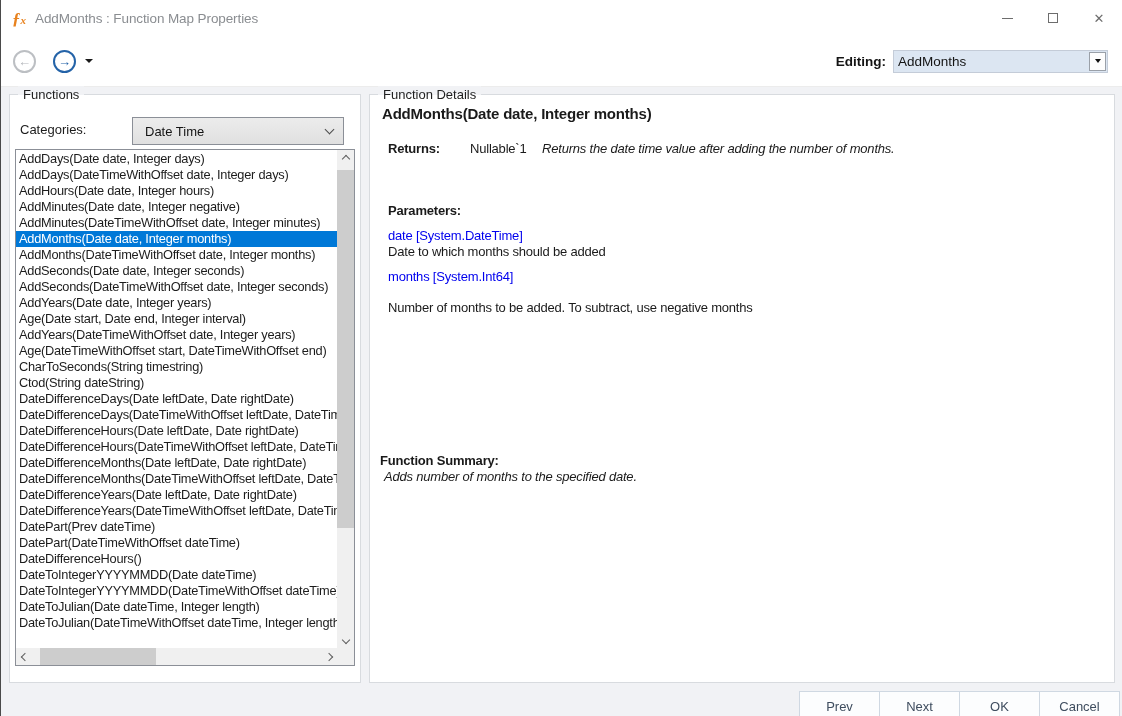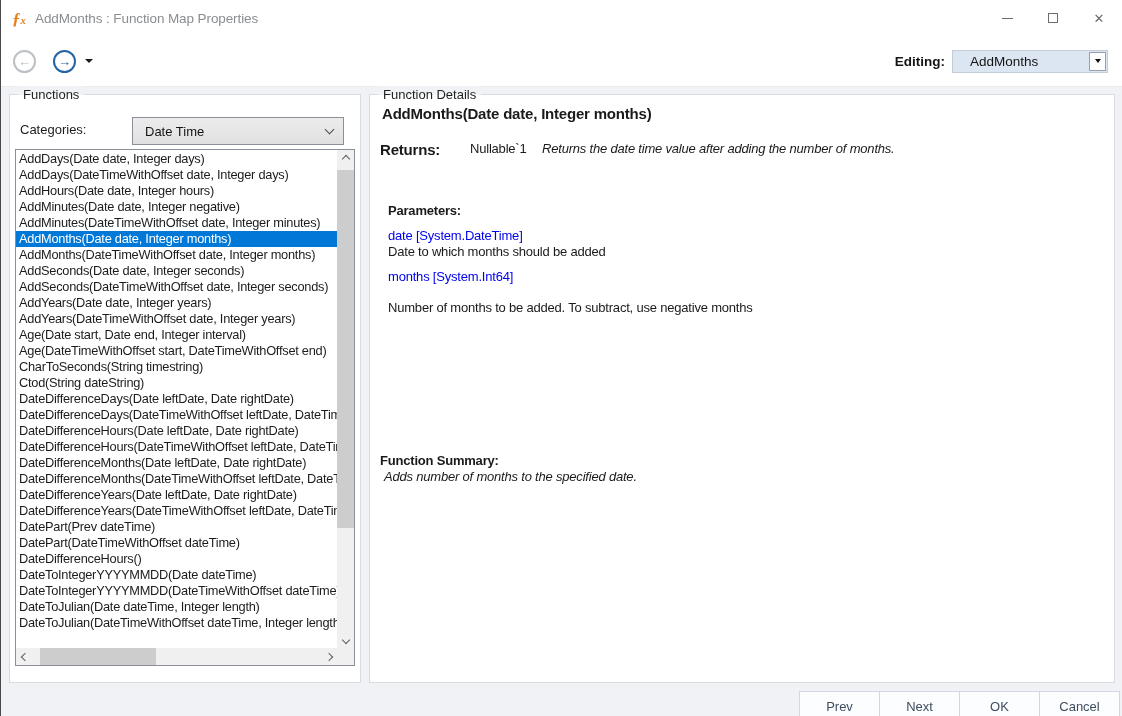--- a/index.html
+++ b/index.html
@@ -28,22 +28,22 @@
   .toolbar { position:absolute; top:36px; left:0; right:0; height:51px; background:#fff;
              border-bottom:1px solid #ececec; display:flex; align-items:center; padding:0 12px; }
   .nav-circle { width:23px; height:23px; border-radius:50%; display:flex; align-items:center; justify-content:center;
                 font-size:13px; font-weight:bold; line-height:1; }
   .nav-back { border:2px solid #bcbfc3; color:#b4b7bb; }
   .nav-fwd  { border:2px solid #2463a8; color:#2463a8; margin-left:17px; }
   .tb-caret { margin-left:9px; width:0; height:0; border-left:4px solid transparent; border-right:4px solid transparent;
               border-top:4px solid #1a1a1a; }
   .tb-spacer { flex:1; }
   .editing-label { font-size:13.5px; font-weight:bold; color:#141414; margin-right:7px; }
-  .editing-combo { width:156px; height:23px; background:#dce6f2; border:1px solid #c4ccd8;
-                   display:flex; align-items:center; padding-left:17px; font-size:13.5px; color:#141414;
+  .editing-combo { width:215px; height:23px; background:#dce6f2; border:1px solid #c4ccd8;
+                   display:flex; align-items:center; padding-left:4px; font-size:13.5px; color:#141414;
                    margin-right:2px; }
   .editing-combo .drop-btn { margin-left:auto; margin-right:1px; width:17px; height:19px; background:#fdfdfd;
                    border:1px solid #9aa0a8; display:flex; align-items:center; justify-content:center; }
   .drop-btn .tri { width:0; height:0; border-left:3.5px solid transparent; border-right:3.5px solid transparent;
                    border-top:4px solid #111; }
 
   
   .content { position:absolute; top:87px; left:0; right:0; height:629px; background:#f1f2f5; }
 
   .groupbox { position:absolute; border:1px solid #d8dbdf; background:#fff; }
@@ -79,21 +79,21 @@
   .hscroll { position:absolute; left:0; bottom:0; right:17px; height:17px; background:#f0f0f0; }
   .hscroll .arrow-box { position:absolute; top:0; width:17px; height:17px; background:#f0f0f0;
                         display:flex; align-items:center; justify-content:center; }
   .hscroll .thumb { position:absolute; top:0; left:24px; width:116px; height:17px; background:#cdcdcd; }
   .sb-corner { position:absolute; right:0; bottom:0; width:17px; height:17px; background:#f0f0f0; }
   .scroll-chev { width:6px; height:6px; border-left:1.5px solid #5f5f5f; border-bottom:1.5px solid #5f5f5f; }
 
   
   .dt { position:absolute; letter-spacing:-0.2px; color:#1a1a1a; }
   .dt-header { left:12px; top:10px; font-size:15px; font-weight:bold; }
-  .dt-returns-label { left:10px; top:46px; font-size:15px; font-weight:bold; }
+  .dt-returns-label { left:18px; top:46px; font-size:13px; font-weight:bold; }
   .dt-returns-type { left:100px; top:46px; font-size:13px; }
   .dt-returns-desc { left:172px; top:46px; font-size:13px; font-style:italic; }
   .dt-params-label { left:18px; top:108px; font-size:13px; font-weight:bold; }
   .dt-p1-name { left:18px; top:133px; font-size:13px; color:#0000ee; }
   .dt-p1-desc { left:18px; top:149px; font-size:13px; }
   .dt-p2-name { left:18px; top:174px; font-size:13px; color:#0000ee; }
   .dt-p2-desc { left:18px; top:190px; font-size:13px;margin-top:15px; }
   .dt-summary-label { left:10px; top:358px; font-size:13px; font-weight:bold; }
   .dt-summary-text { left:14px; top:374px; font-size:13px; font-style:italic; }
 
@@ -157,22 +157,22 @@
             <div class="list-row">AddDays(Date date, Integer days)</div>
             <div class="list-row">AddDays(DateTimeWithOffset date, Integer days)</div>
             <div class="list-row">AddHours(Date date, Integer hours)</div>
             <div class="list-row">AddMinutes(Date date, Integer negative)</div>
             <div class="list-row">AddMinutes(DateTimeWithOffset date, Integer minutes)</div>
             <div class="list-row selected">AddMonths(Date date, Integer months)</div>
             <div class="list-row">AddMonths(DateTimeWithOffset date, Integer months)</div>
             <div class="list-row">AddSeconds(Date date, Integer seconds)</div>
             <div class="list-row">AddSeconds(DateTimeWithOffset date, Integer seconds)</div>
             <div class="list-row">AddYears(Date date, Integer years)</div>
+            <div class="list-row">Age(Date start, Date end, Integer interval)</div>
             <div class="list-row">AddYears(DateTimeWithOffset date, Integer years)</div>
-            <div class="list-row">Age(Date start, Date end, Integer interval)</div>
             <div class="list-row">Age(DateTimeWithOffset start, DateTimeWithOffset end)</div>
             <div class="list-row">CharToSeconds(String timestring)</div>
             <div class="list-row">Ctod(String dateString)</div>
             <div class="list-row">DateDifferenceDays(Date leftDate, Date rightDate)</div>
             <div class="list-row">DateDifferenceDays(DateTimeWithOffset leftDate, DateTimeWithOffset rightDate)</div>
             <div class="list-row">DateDifferenceHours(Date leftDate, Date rightDate)</div>
             <div class="list-row">DateDifferenceHours(DateTimeWithOffset leftDate, DateTimeWithOffset rightDate)</div>
             <div class="list-row">DateDifferenceMonths(Date leftDate, Date rightDate)</div>
             <div class="list-row">DateDifferenceMonths(DateTimeWithOffset leftDate, DateTimeWithOffset rightDate)</div>
             <div class="list-row">DateDifferenceYears(Date leftDate, Date rightDate)</div>

